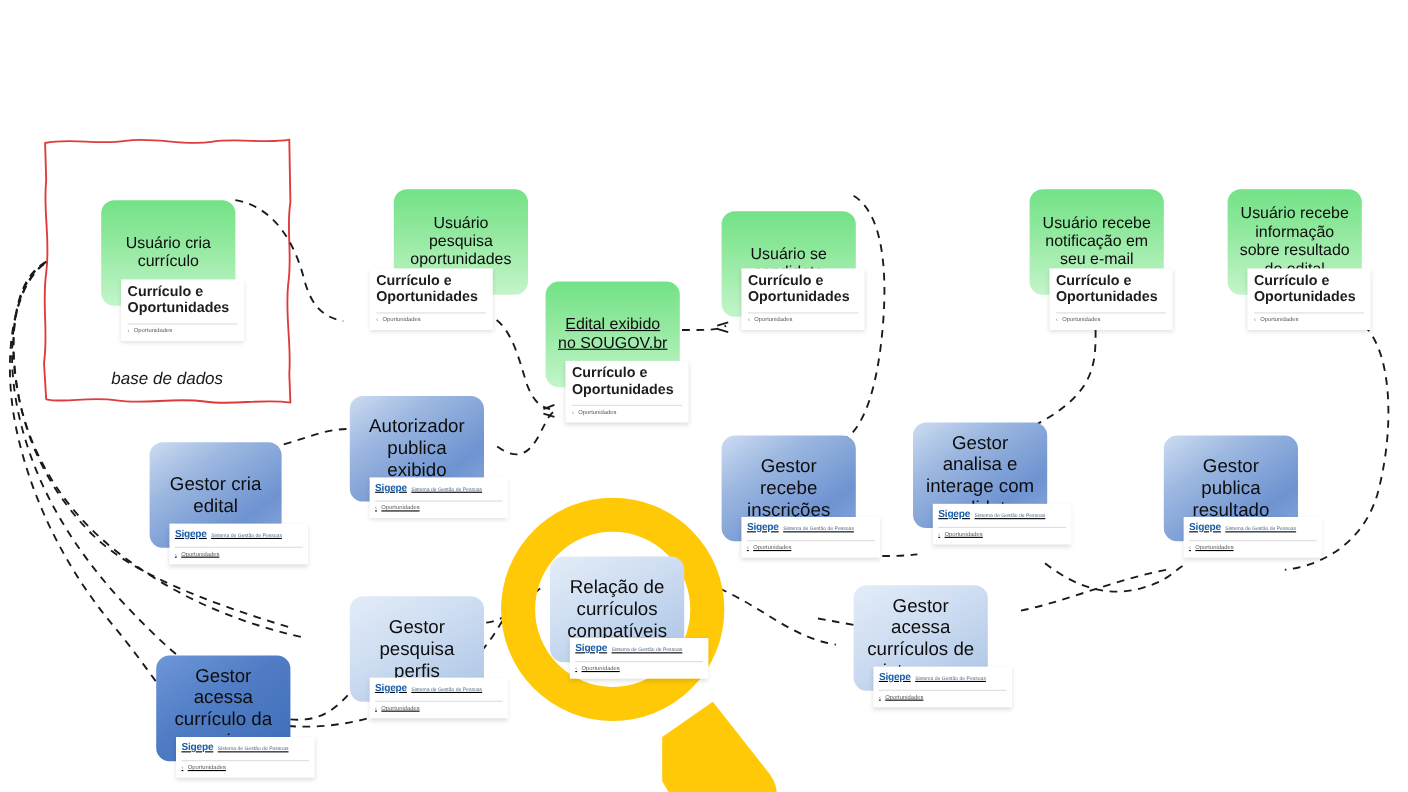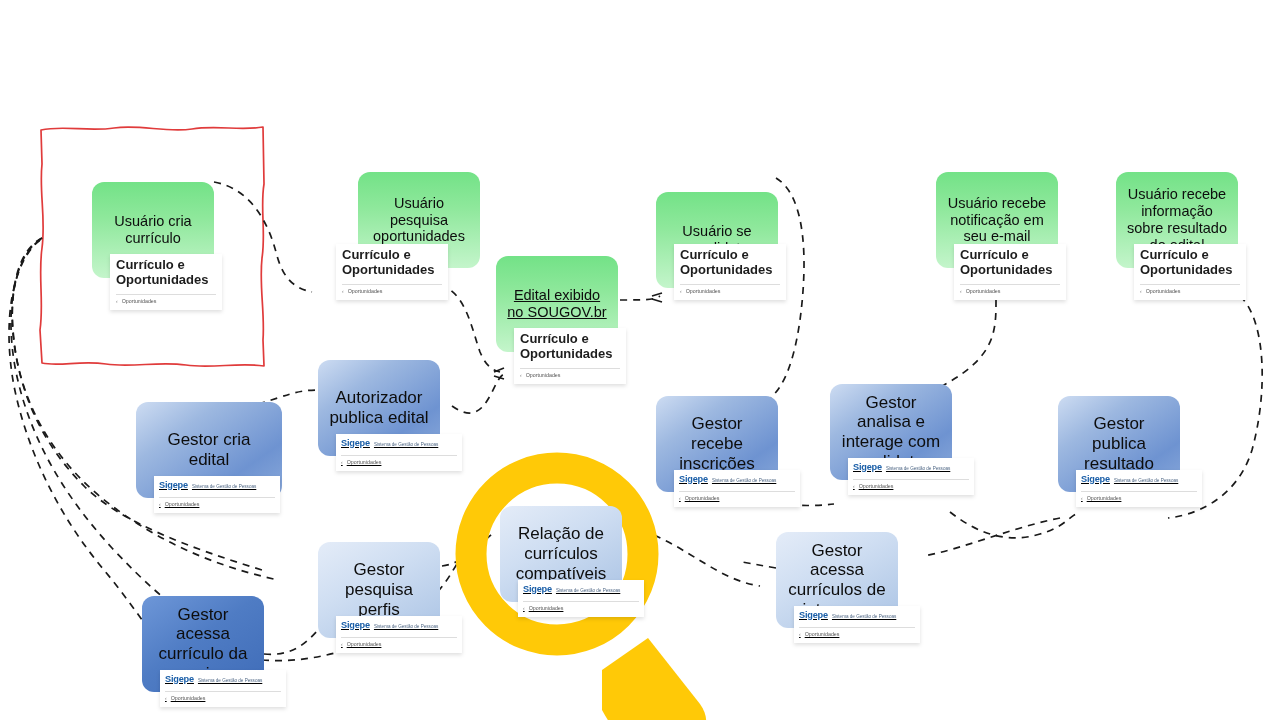--- a/index.html
+++ b/index.html
@@ -88,20 +88,21 @@
 <body>
 
 <div id="stage">
 
   <svg id="db-region" viewBox="0 0 232 250" preserveAspectRatio="none" aria-hidden="true">
     <path d="M5,8 C28,3 52,10 78,6 C104,2 130,11 156,7 C180,3 206,9 227,5
              L228,62 C224,86 230,110 226,136 C223,164 229,190 227,218 L228,244
              C202,240 176,247 150,243 C122,239 96,246 70,242 C44,238 24,245 6,241
              L4,208 C8,180 2,154 6,126 C10,96 3,70 6,42 Z" fill="none" stroke="#e03b3b" stroke-width="1.7" stroke-linejoin="round"></path>
   </svg>
+  <div id="db-label">base de dados</div>
 
   <svg id="links" viewBox="0 0 1280 720" aria-hidden="true">
     <g fill="none" stroke="#1a1a1a" stroke-width="1.7" stroke-dasharray="7 6" stroke-linecap="butt">
 
       <path d="M214,182 C250,188 268,222 276,252 C282,276 292,288 312,292"></path>
 
       <path d="M440,285 C466,292 472,330 480,352 C486,366 492,370 500,372"></path>
 
       <path d="M620,300 C646,300 654,300 660,296"></path>
 
@@ -237,41 +238,41 @@
 Oportunidades</div>
       <div class="f-rule"></div>
       <div class="f-crumb">
         <span class="chev">‹</span>
         <span>Oportunidades</span>
       </div>
     </div>
   </div>
 
   <div class="node blue" style="left:136px;top:402px;width:122px;height:96px;">
-    <div class="card" style="width:146px;height:96px;justify-content:center;">
+    <div class="card" style="width:120px;height:96px;justify-content:center;">
       <span style="white-space:pre-line">Gestor cria
 edital</span>
     </div>
     <div class="footer sigepe">
       <div class="sig-row">
         <span class="sig-logo">Sigepe</span>
         <span class="sig-sub">Sistema de Gestão de Pessoas</span>
       </div>
       <div class="f-rule"></div>
       <div class="f-crumb">
         <span class="chev">‹</span>
         <span>Oportunidades</span>
       </div>
     </div>
   </div>
 
   <div class="node blue" style="left:318px;top:360px;width:122px;height:96px;">
     <div class="card" style="width:122px;height:96px;">
       <span style="white-space:pre-line">Autorizador
-publica edital</span>
+publica exibido</span>
     </div>
     <div class="footer sigepe">
       <div class="sig-row">
         <span class="sig-logo">Sigepe</span>
         <span class="sig-sub">Sistema de Gestão de Pessoas</span>
       </div>
       <div class="f-rule"></div>
       <div class="f-crumb">
         <span class="chev">‹</span>
         <span>Oportunidades</span>

